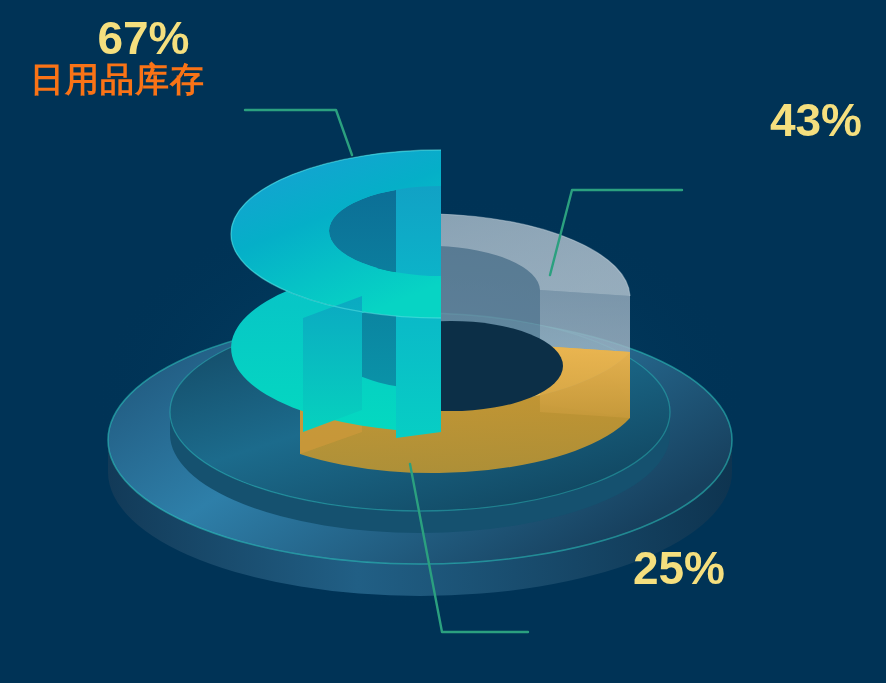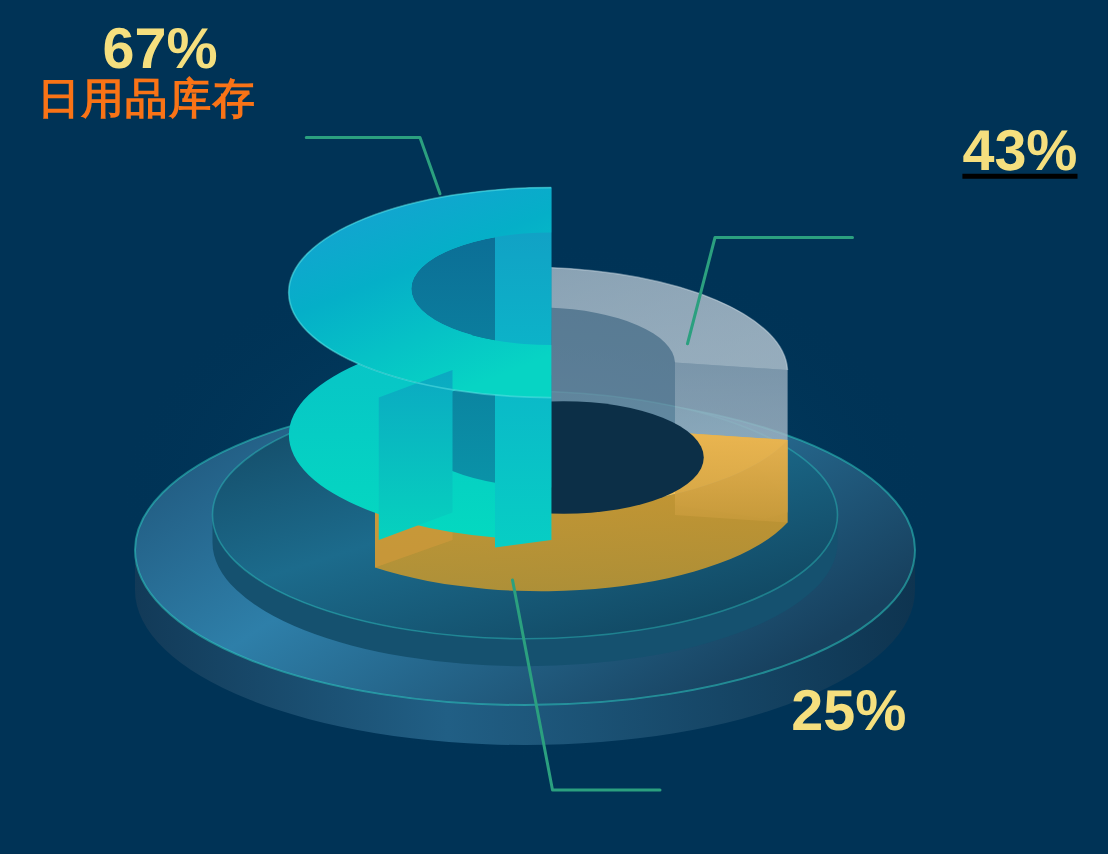--- a/index.html
+++ b/index.html
@@ -37,27 +37,26 @@
     font-size: 34px;
     font-weight: bold;
     color: #f97316;
     letter-spacing: 1px;
   }
   #callout-daily {
     left: 30px;
     top: 14px;
     text-align: left;
   }
-  #callout-daily .pct { padding-left: 52px; }
+  #callout-daily .pct { padding-left: 52px; text-align: center; }
   #callout-reagent {
     left: 600px;
     top: 96px;
     text-align: right;
     width: 262px;
-    text-decoration: underline;
   }
   #callout-consumable {
     left: 488px;
     top: 544px;
     text-align: center;
     width: 382px;
   }
   .pct, .cat { display: block; }
 </style>
 </head>

